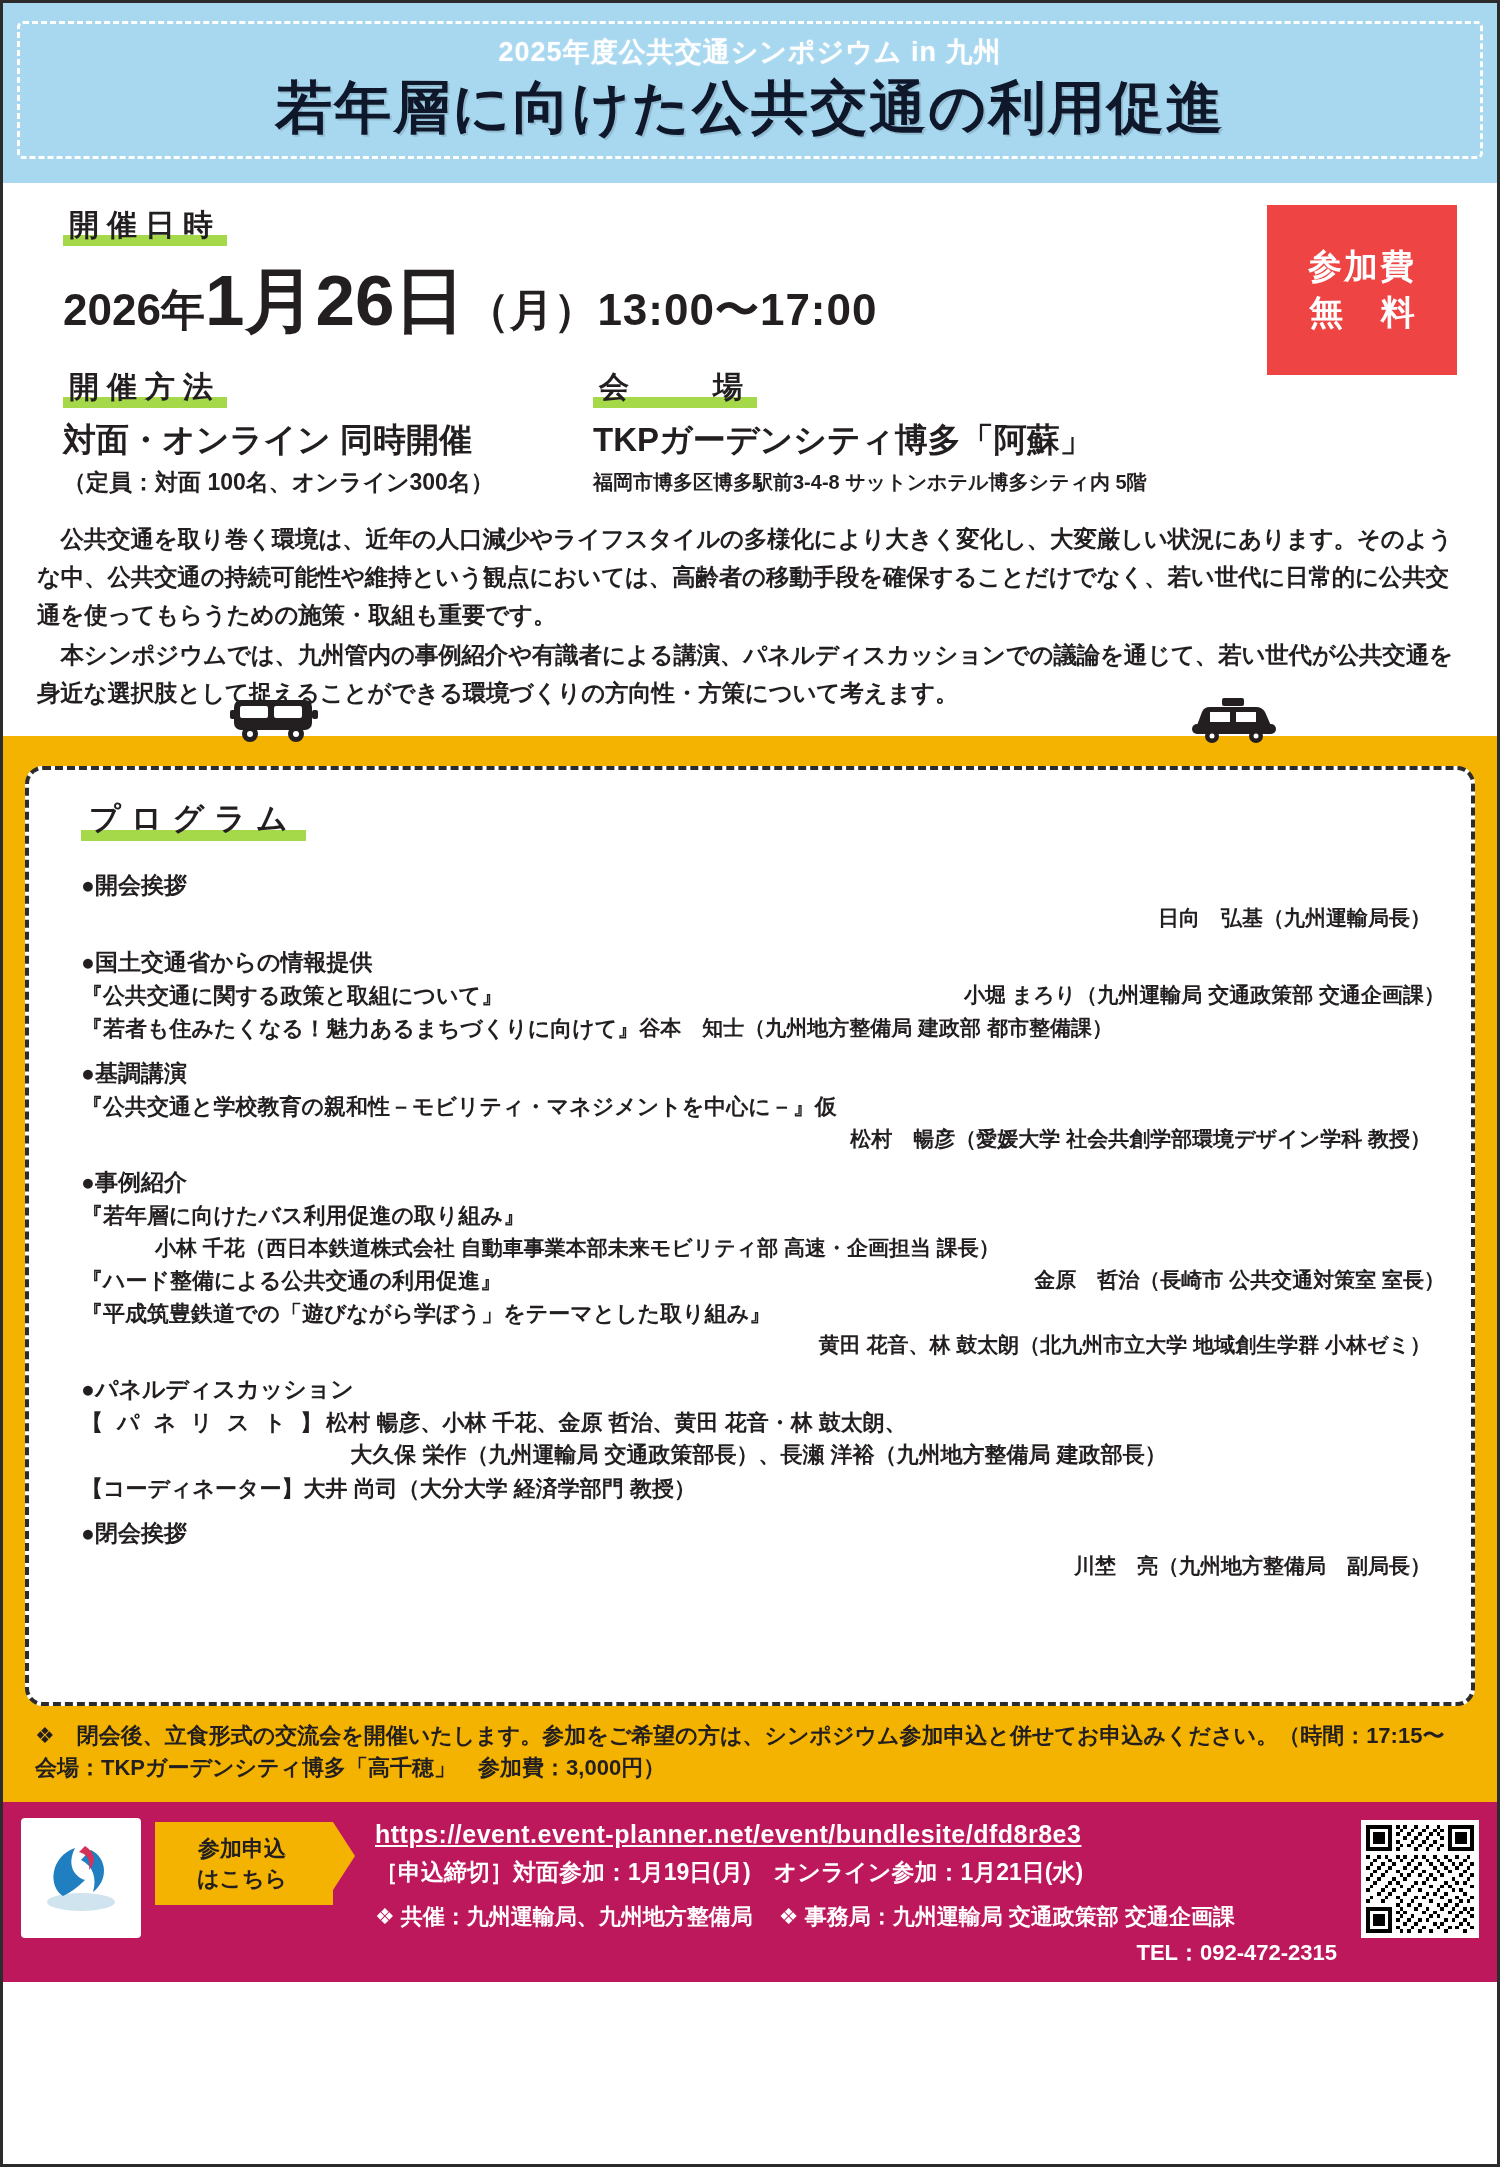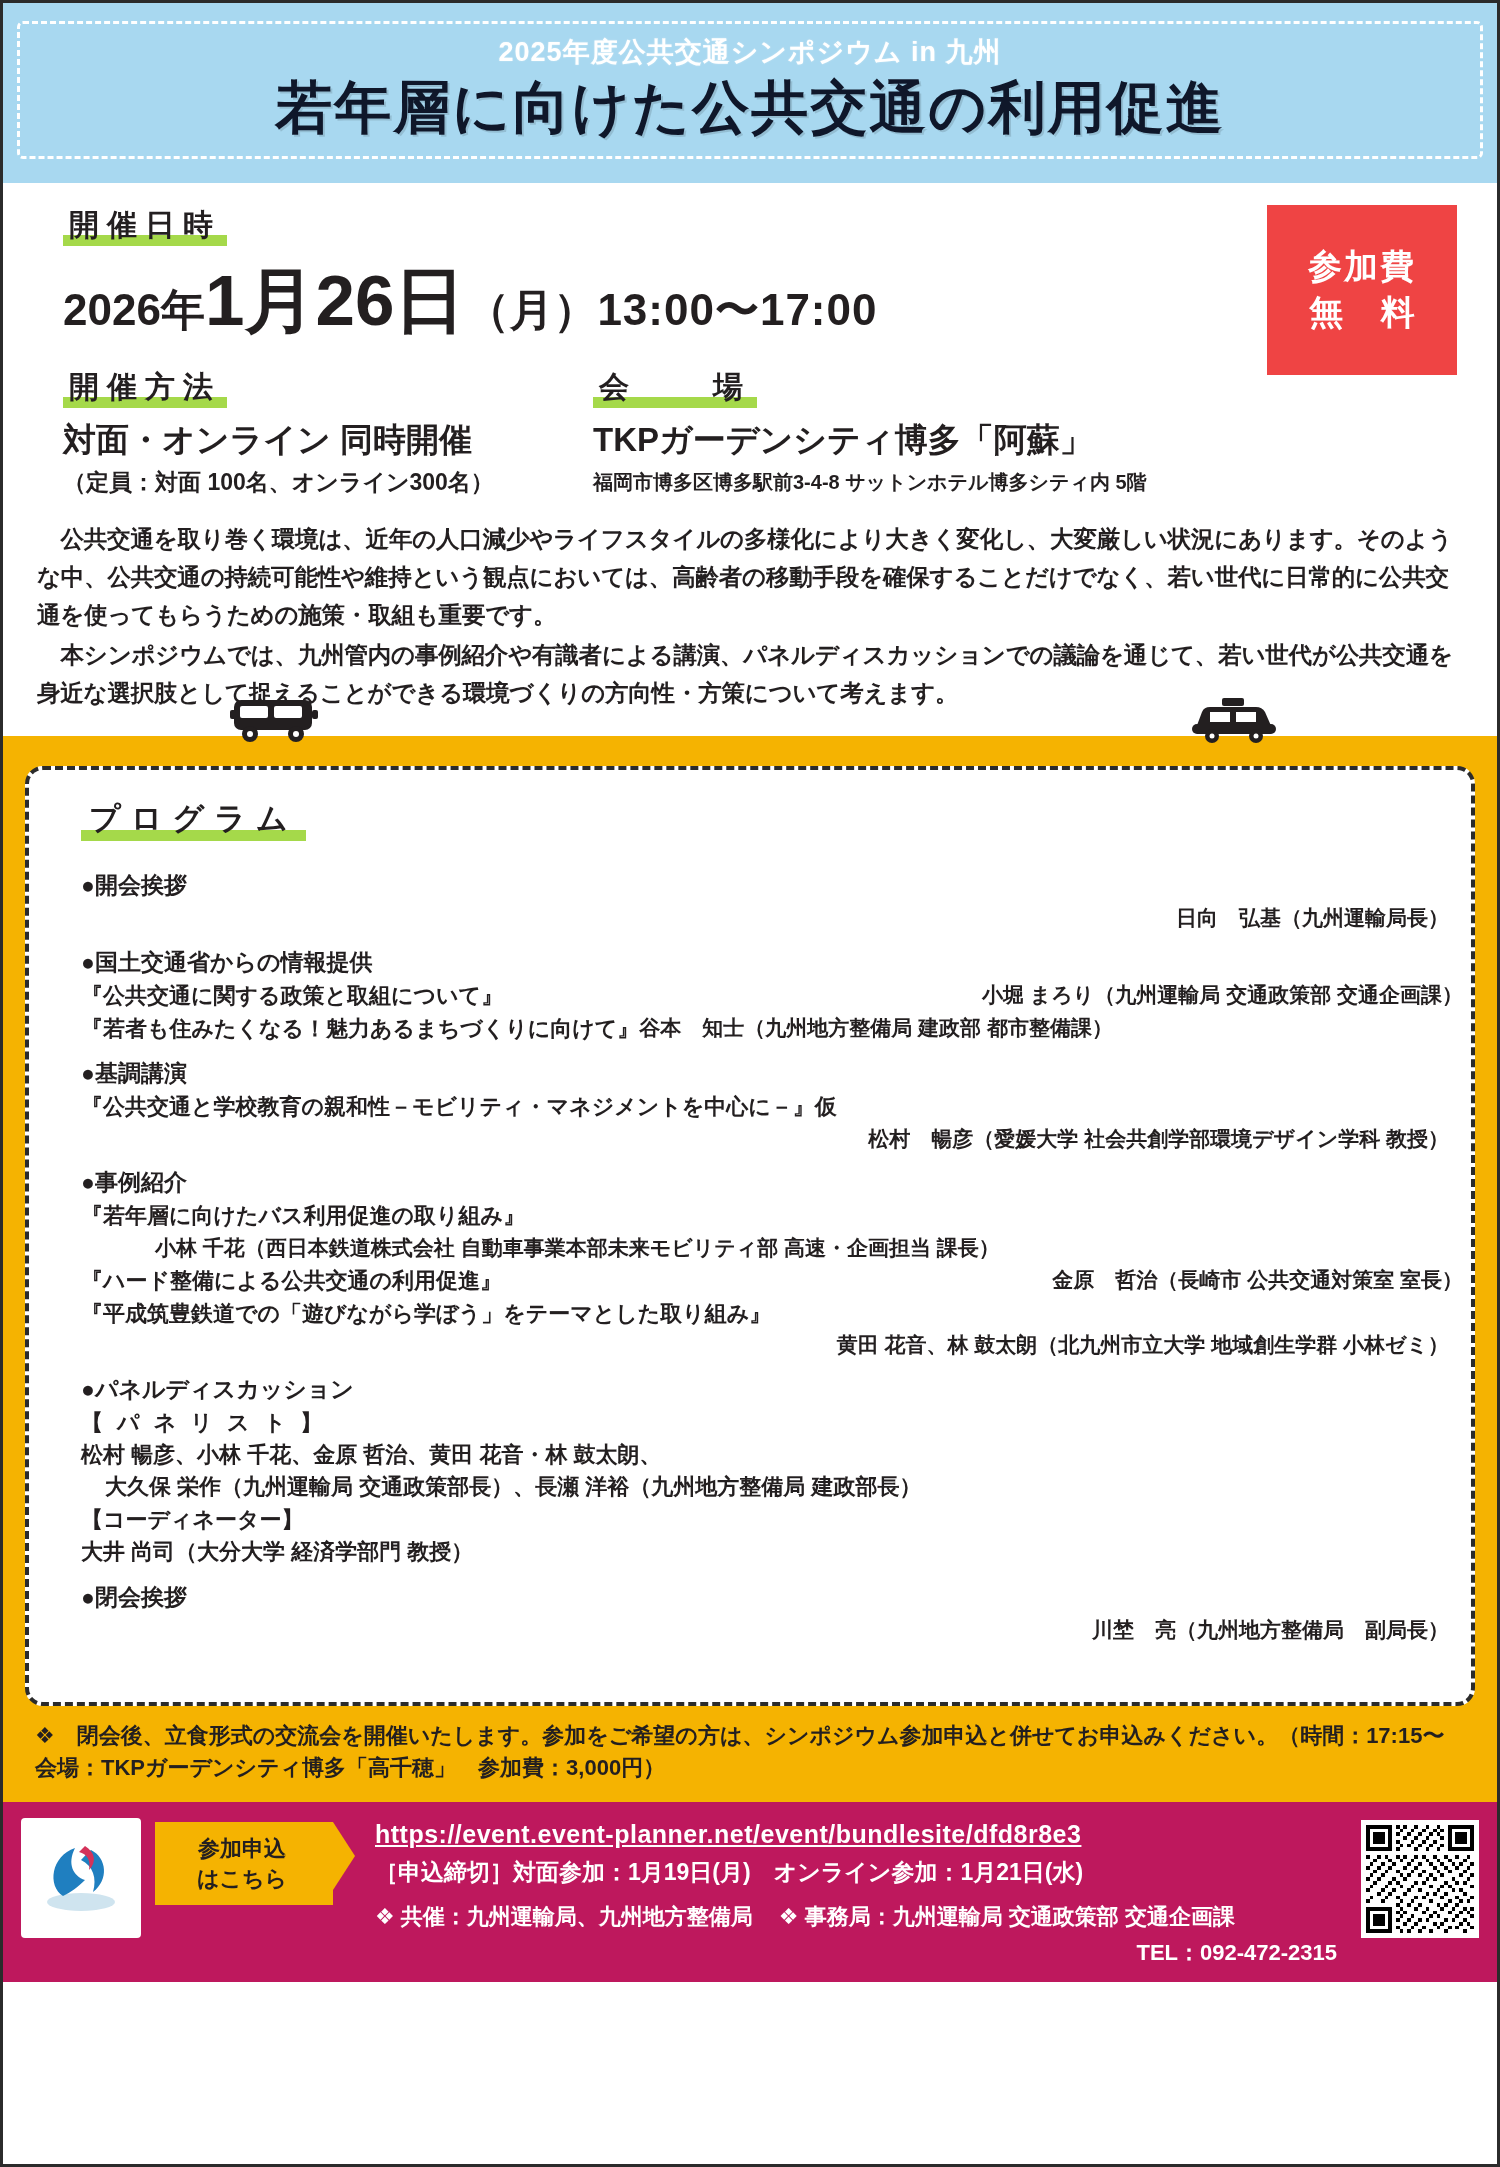--- a/index.html
+++ b/index.html
@@ -144,21 +144,21 @@
     top:-38px; left:0; right:0;
     height:40px;
   }
   .bus-icon { position:absolute; left:225px; top:-2px; }
   .taxi-icon { position:absolute; right:215px; top:0px; }
 
   .program-card {
     background:#ffffff;
     border:4px dashed #2b2b2b;
     border-radius:18px;
-    padding:22px 8px 26px 26px;
+    padding:22px 26px 26px 26px;
     min-height:940px;
   }
   .prog-title {
     display:inline-block;
     font-size:31px;
     font-weight:bold;
     letter-spacing:10px;
     position:relative;
     padding:0 8px 2px 8px;
     margin:6px 0 14px 26px;
@@ -197,21 +197,20 @@
     font-weight:bold;
     margin:1px 0 0 100px;
     line-height:1.42;
   }
   .panel-row {
     display:flex;
     font-size:22px;
     font-weight:bold;
     margin:2px 0 0 26px;
     line-height:1.45;
-    flex-direction:column;
   }
   .panel-label { white-space:nowrap; letter-spacing:4px; }
   .panel-label.tight { letter-spacing:0px; }
   .panel-body { flex:1; }
 
   .note {
     color:#231f20;
     font-size:22px;
     font-weight:bold;
     line-height:1.45;

